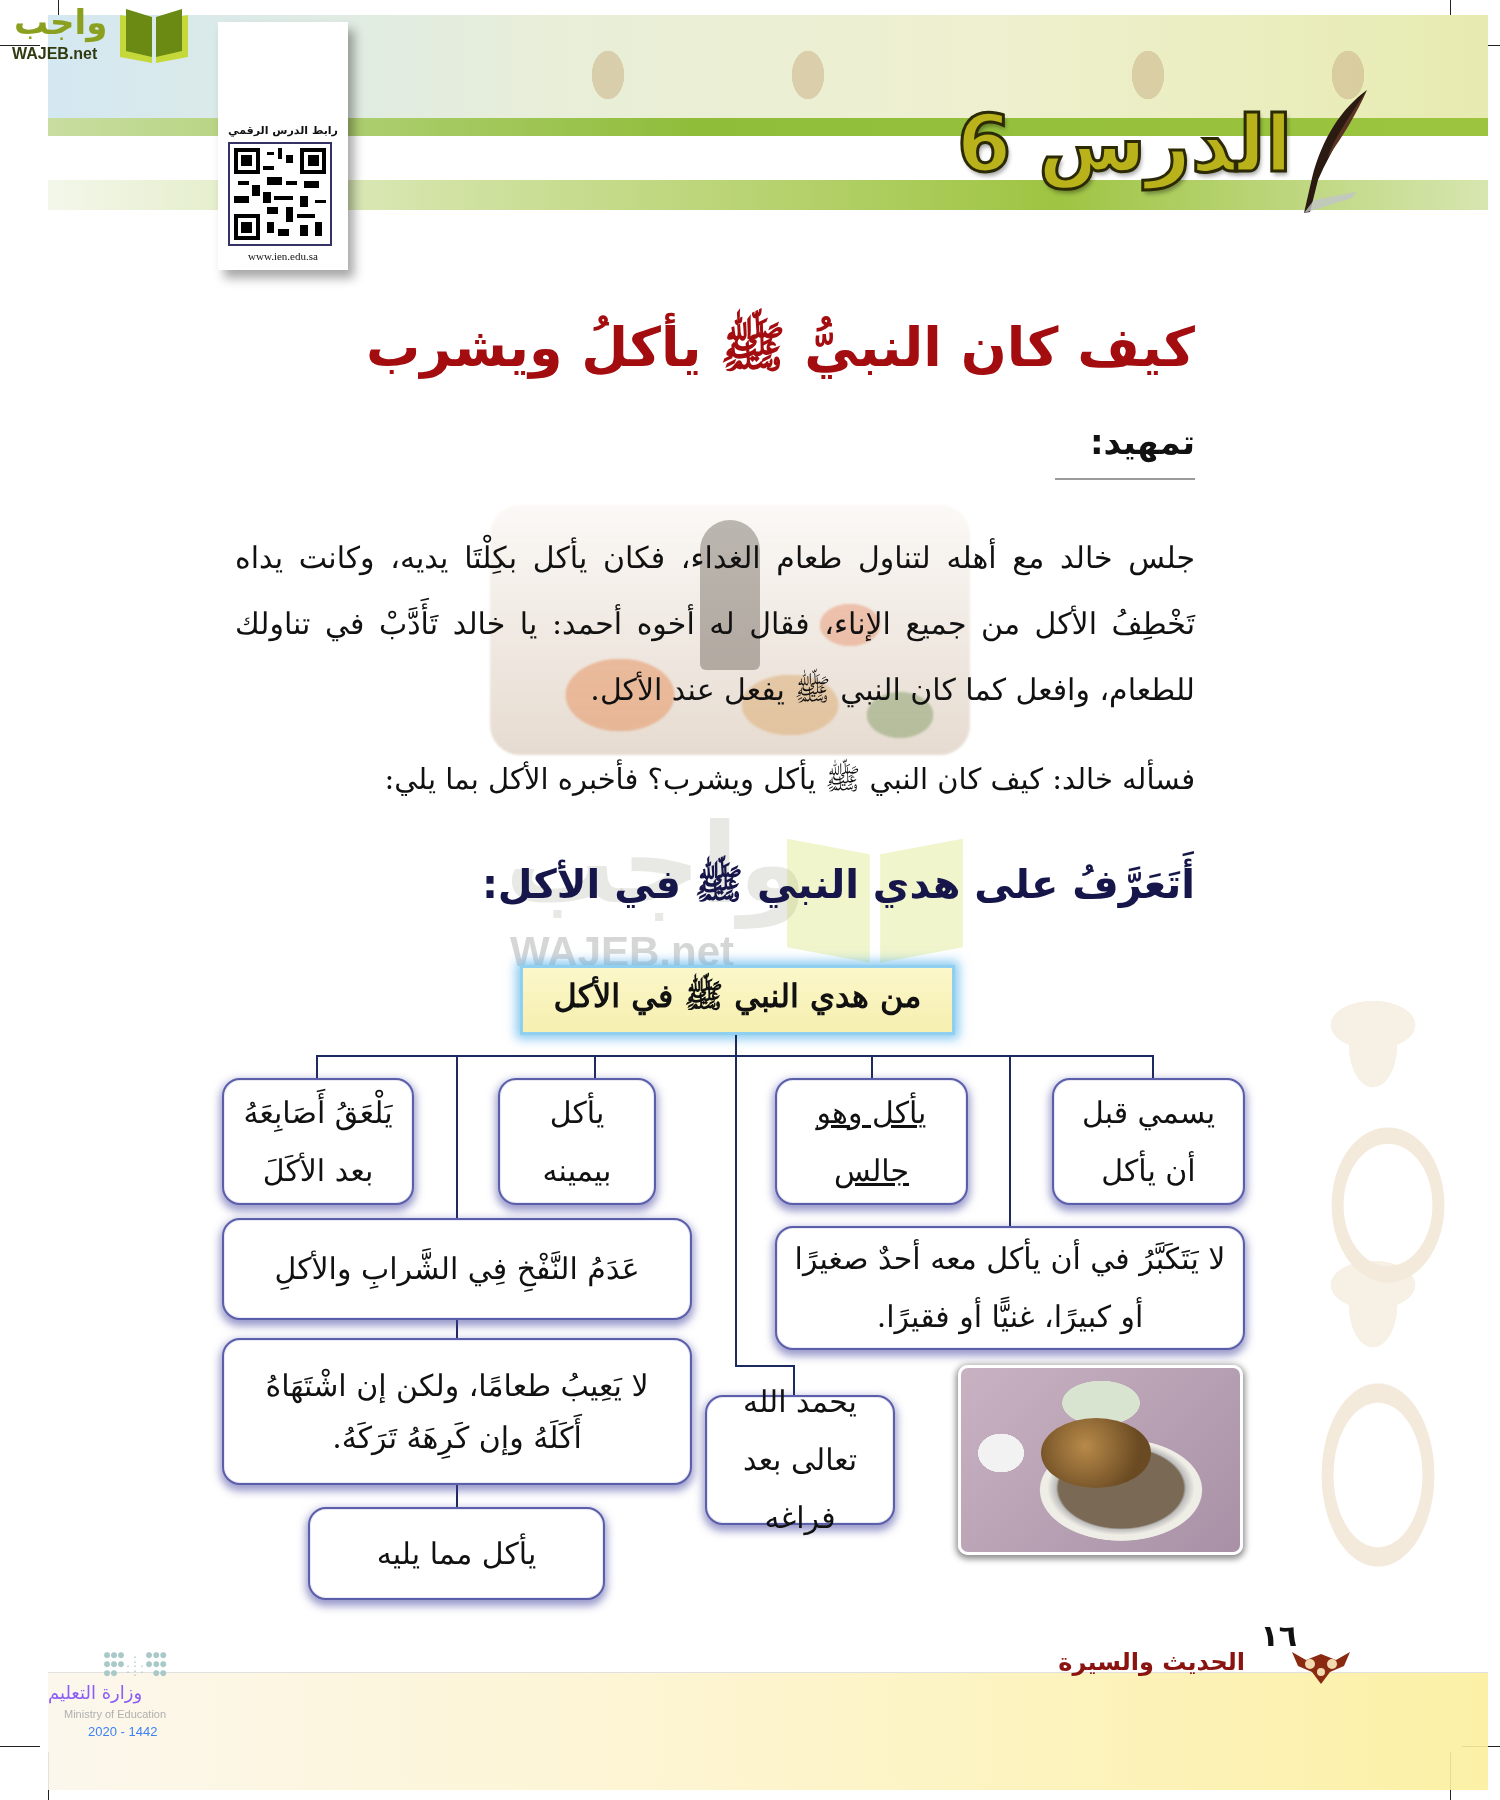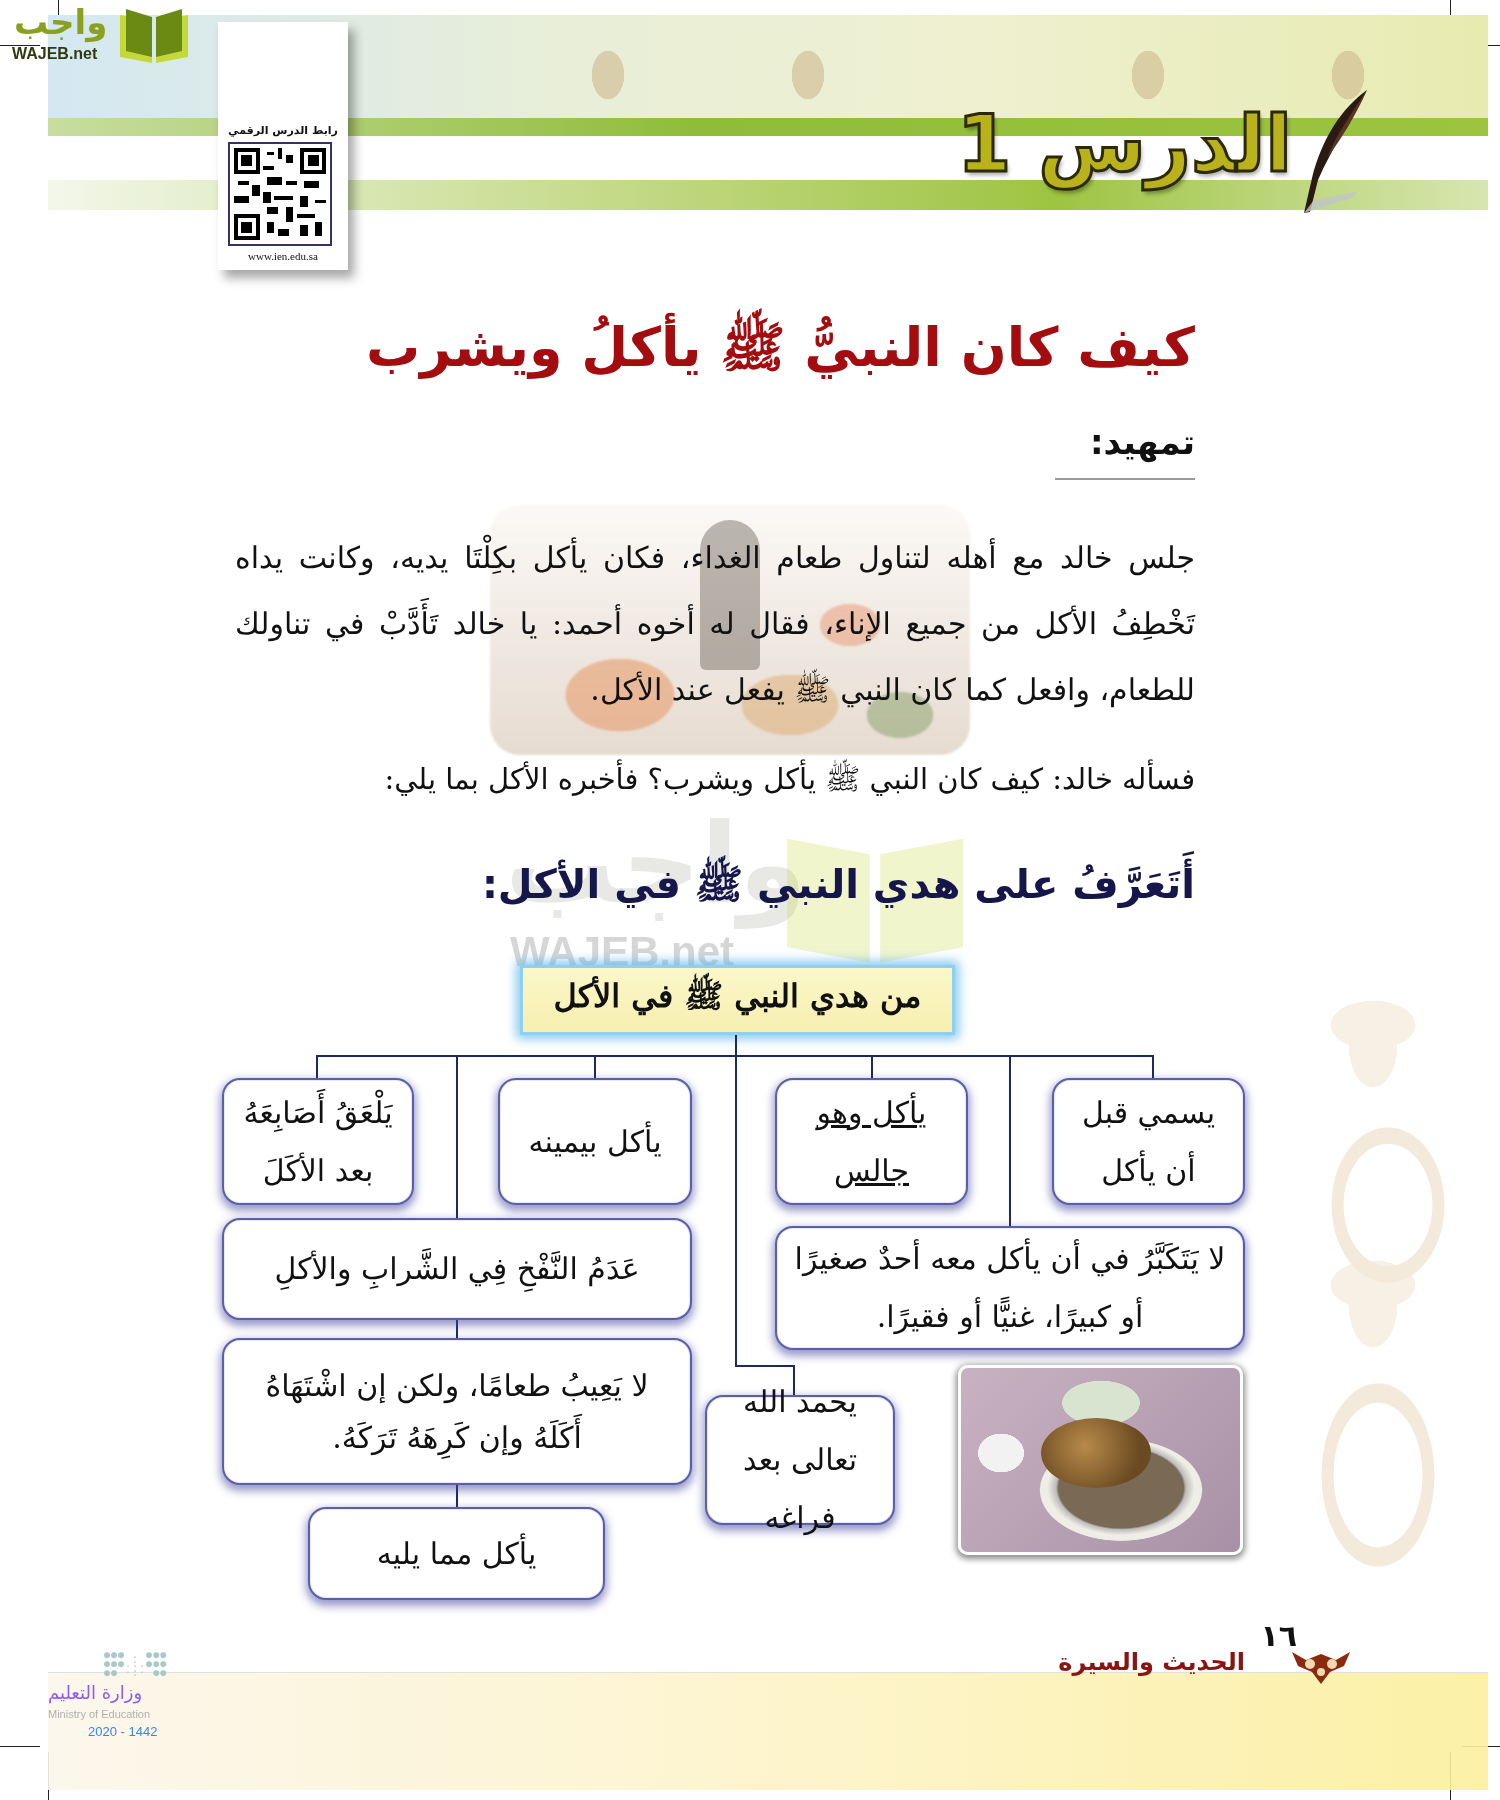--- a/index.html
+++ b/index.html
@@ -136,42 +136,42 @@
 
   
   .footer-band { left: 48px; top: 1672px; width: 1440px; height: 118px; background: linear-gradient(90deg,#fbf6ea,#fdf3c8 50%,#fbef9c); opacity: .9; }
   .footer-line { left: 48px; top: 1672px; width: 1440px; height: 1px; background: #e0e0e0; }
   .page-num { right: 203px; top: 1618px; font-size: 30px; font-weight: bold; font-family: "DejaVu Sans", sans-serif; }
   .subject { right: 255px; top: 1648px; font-size: 24px; font-weight: bold; color: #8a1410; font-family: "DejaVu Sans", sans-serif; }
   .footer-orn { right: 148px; top: 1642px; width: 62px; height: 44px; }
   .moe { left: 48px; top: 1650px; width: 150px; height: 100px; }
   .moe-dots { position: absolute; left: 56px; top: 0; font-size: 10px; color: #a9c9c8; letter-spacing: 1px; line-height: 9px; direction: ltr; font-family: "DejaVu Sans Mono", monospace; }
   .moe-ar { position: absolute; left: 0; top: 32px; font-size: 18px; color: #8b5cf6; font-family: "DejaVu Sans", sans-serif; }
-  .moe-en { position: absolute; left: 0; top: 58px; font-size: 11px; color: #b0b0b0; font-family: "Liberation Sans", sans-serif; direction: ltr; }
+  .moe-en { position: absolute; left: 0; top: 58px; font-size: 11px; color: #b0b0b0; font-family: "Liberation Sans", sans-serif; direction: ltr; padding-left: 16px; }
   .moe-yr { position: absolute; left: 0; top: 74px; font-size: 13px; color: #3b82f6; font-family: "Liberation Sans", sans-serif; direction: ltr; padding-left: 40px; }
 </style>
 </head>
 <body>
 
 <div class="crop" style="left:58px;top:0;width:1px;height:48px;"></div>
 <div class="crop" style="left:0;top:45px;width:40px;height:1px;"></div>
 <div class="crop" style="left:1450px;top:0;width:1px;height:48px;"></div>
 <div class="crop" style="left:1462px;top:45px;width:38px;height:1px;"></div>
 <div class="crop" style="left:48px;top:1752px;width:1px;height:48px;"></div>
 <div class="crop" style="left:0;top:1746px;width:40px;height:1px;"></div>
 <div class="crop" style="left:1450px;top:1752px;width:1px;height:48px;"></div>
 <div class="crop" style="left:1462px;top:1746px;width:38px;height:1px;"></div>
 
 <div class="abs banner-top"></div>
 <div class="abs banner-ornament"></div>
 <div class="abs band1"></div>
 <div class="abs band-white"></div>
 <div class="abs band2"></div>
 
-<div class="abs lesson-title">الدرس 1</div>
+<div class="abs lesson-title">الدرس 6</div>
 <svg class="abs quill" viewBox="0 0 90 130">
   <path d="M85 2 C60 20 40 50 30 90 L22 125 L28 124 L36 92 C50 60 70 30 85 2 Z" fill="#2a1a12"></path>
   <path d="M85 2 C70 25 55 45 45 70 C60 50 75 25 85 2 Z" fill="#5a3322"></path>
   <path d="M22 125 L70 110 L74 104 L32 112 Z" fill="#c0c4c8" opacity=".8"></path>
 </svg>
 
 <div class="abs wajeb">
   <span class="wajeb-ar">واجب</span>
   <span class="wajeb-en">WAJEB.net</span>
   <svg class="wajeb-book" viewBox="0 0 76 58">
@@ -250,21 +250,21 @@
 <div class="line" style="left:1152px;top:1055px;width:2px;height:24px;"></div>
 <div class="line" style="left:456px;top:1055px;width:2px;height:164px;"></div>
 <div class="line" style="left:1009px;top:1055px;width:2px;height:172px;"></div>
 <div class="line" style="left:456px;top:1320px;width:2px;height:20px;"></div>
 <div class="line" style="left:456px;top:1485px;width:2px;height:22px;"></div>
 <div class="line" style="left:735px;top:1365px;width:60px;height:2px;"></div>
 <div class="line" style="left:793px;top:1365px;width:2px;height:32px;"></div>
 
 <div class="node" style="left:1052px;top:1078px;width:193px;height:127px;">يسمي قبل أن يأكل</div>
 <div class="node" style="left:775px;top:1078px;width:193px;height:127px;text-decoration:underline;">يأكل وهو جالس</div>
-<div class="node" style="left:498px;top:1078px;width:194px;height:127px;">يأكل بيمينه</div>
+<div class="node" style="left:498px;top:1078px;width:158px;height:127px;">يأكل بيمينه</div>
 <div class="node" style="left:222px;top:1078px;width:192px;height:127px;">يَلْعَقُ أَصَابِعَهُ بعد الأكَلَ</div>
 
 <div class="node" style="left:775px;top:1226px;width:470px;height:124px;">لا يَتَكَبَّرُ في أن يأكل معه أحدٌ صغيرًا أو كبيرًا، غنيًّا أو فقيرًا.</div>
 <div class="node" style="left:222px;top:1218px;width:470px;height:102px;">عَدَمُ النَّفْخِ فِي الشَّرابِ والأكلِ</div>
 
 <div class="node" style="left:222px;top:1338px;width:470px;height:147px;line-height:52px;">لا يَعِيبُ طعامًا، ولكن إن اشْتَهَاهُ أَكَلَهُ وإن كَرِهَهُ تَرَكَهُ.</div>
 <div class="node" style="left:705px;top:1395px;width:190px;height:130px;">يحمد الله تعالى بعد فراغه</div>
 <div class="photo-box">
     <div class="chicken"></div>
   </div>

